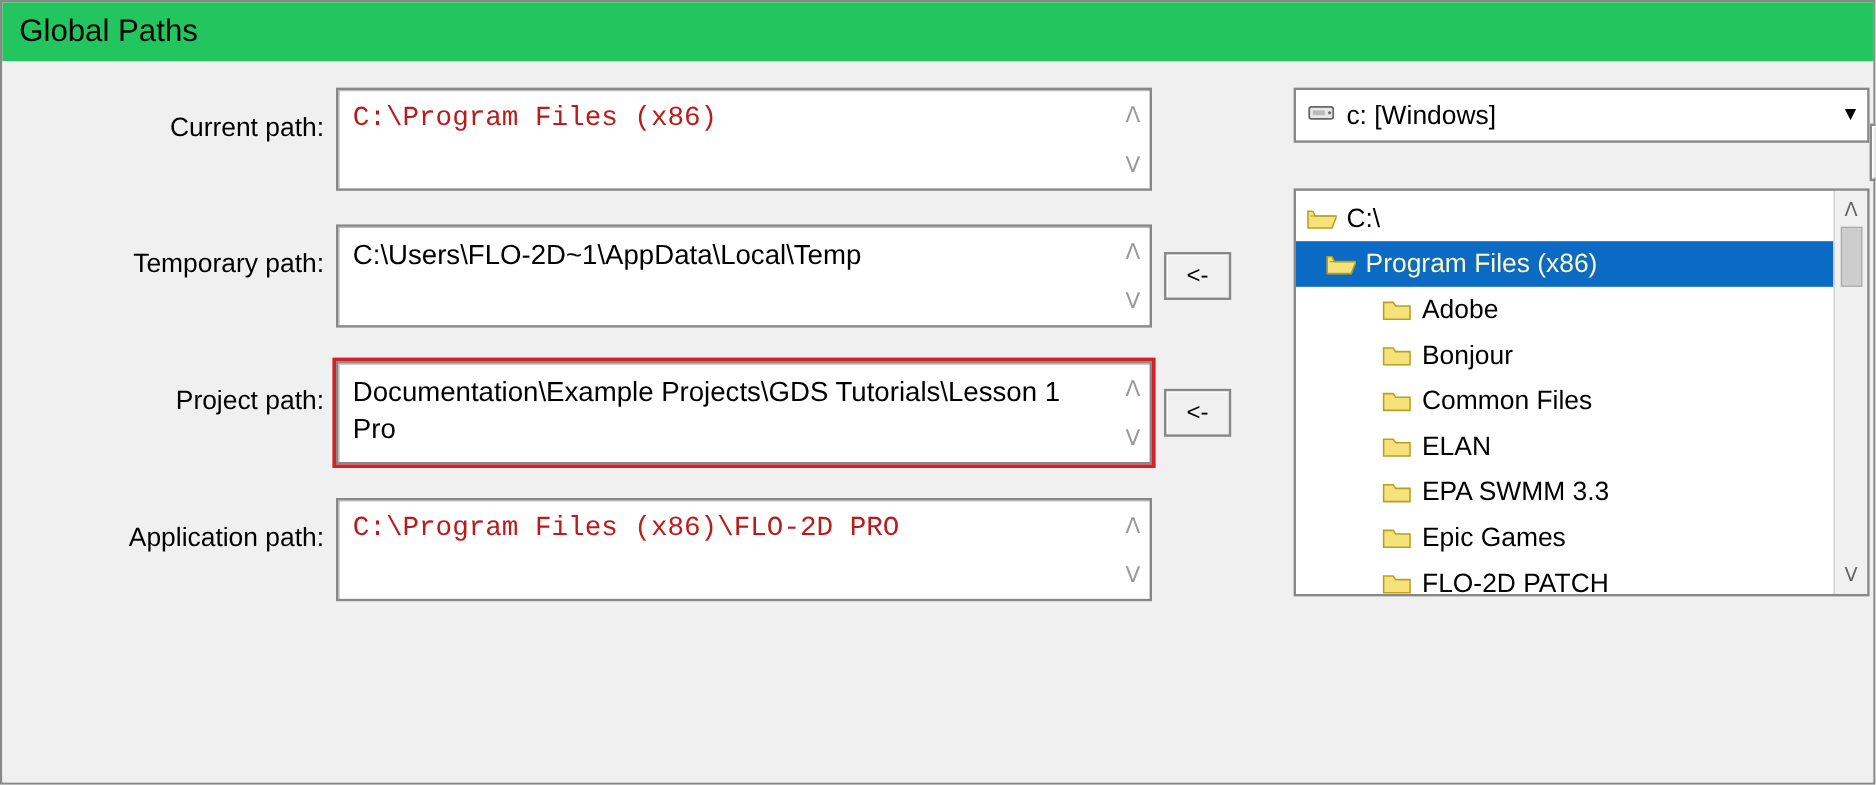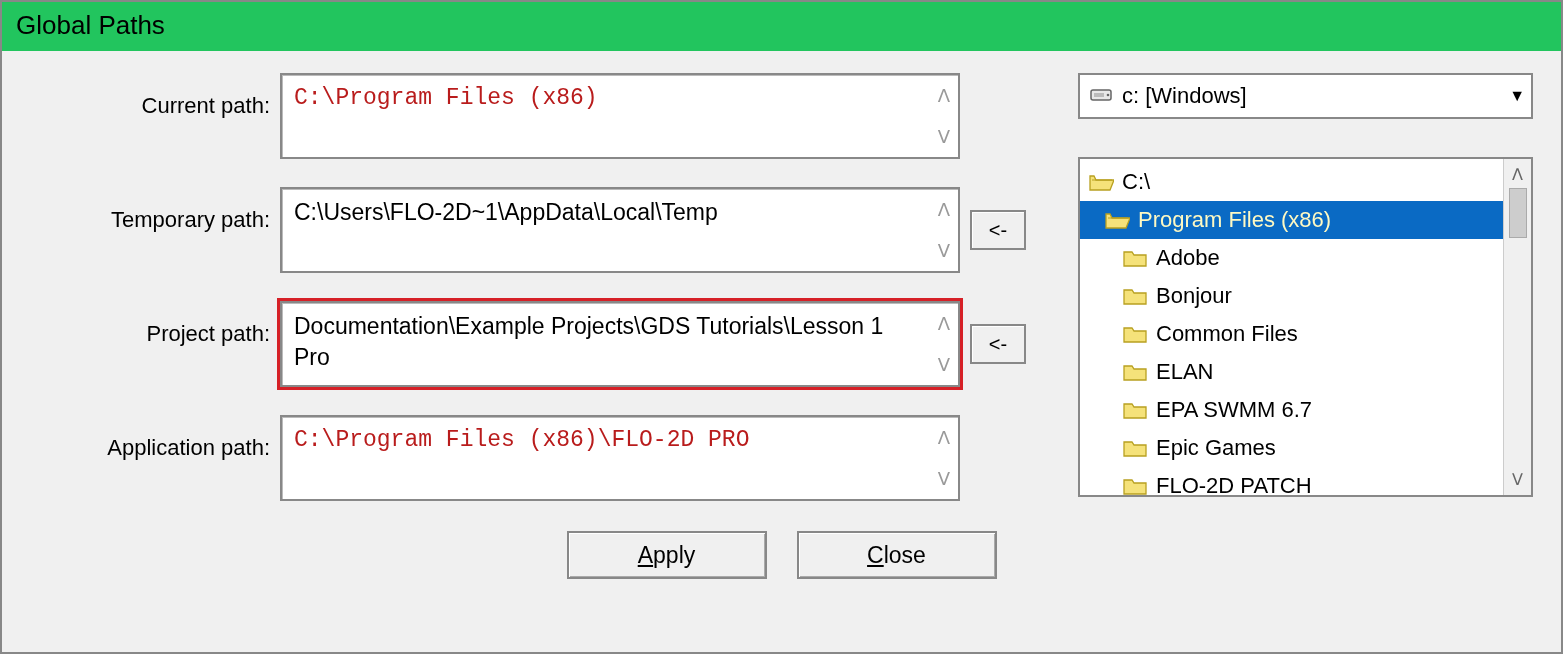--- a/index.html
+++ b/index.html
@@ -21,21 +21,21 @@
   .title {
     padding: 8px 14px 10px;
     font-size: 26px;
     background: #22c55e;
   }
   .client {
     flex: 1;
     background: #f0f0f0;
     padding: 22px 28px 20px 28px;
     display: flex;
-    flex-direction: column;
+    flex-direction: row;
     gap: 0;
   }
   .content {
     display: flex;
     gap: 22px;
     align-items: flex-start;
   }
   .left {
     display: grid;
     grid-template-columns: 240px 680px 70px;
@@ -145,21 +145,21 @@
     background: #0a6ac4;
     color: #fef9c3;
   }
   .folder-icon {
     width: 30px;
     display: inline-flex;
     justify-content: center;
   }
   .folder-icon svg { display: block; }
   .indent-1 { padding-left: 22px; }
-  .indent-2 { padding-left: 40px; }
+  .indent-2 { padding-left: 69px; }
   .tree-scroll {
     width: 28px;
     background: #f0f0f0;
     border-left: 1px solid #ccc;
     display: flex;
     flex-direction: column;
     align-items: center;
     justify-content: space-between;
     color: #666;
     font-size: 16px;
@@ -319,21 +319,21 @@
                   </svg>
                 </span>
                 <span>ELAN</span>
               </div>
               <div class="tree-row indent-2">
                 <span class="folder-icon">
                   <svg width="26" height="22" viewBox="0 0 26 22">
                     <path d="M2 5 L2 19 L24 19 L24 8 L12 8 L10 5 Z" fill="#f5e27a" stroke="#b8a020" stroke-width="1.3"></path>
                   </svg>
                 </span>
-                <span>EPA SWMM 6.7</span>
+                <span>EPA SWMM 3.3</span>
               </div>
               <div class="tree-row indent-2">
                 <span class="folder-icon">
                   <svg width="26" height="22" viewBox="0 0 26 22">
                     <path d="M2 5 L2 19 L24 19 L24 8 L12 8 L10 5 Z" fill="#f5e27a" stroke="#b8a020" stroke-width="1.3"></path>
                   </svg>
                 </span>
                 <span>Epic Games</span>
               </div>
               <div class="tree-row indent-2">

